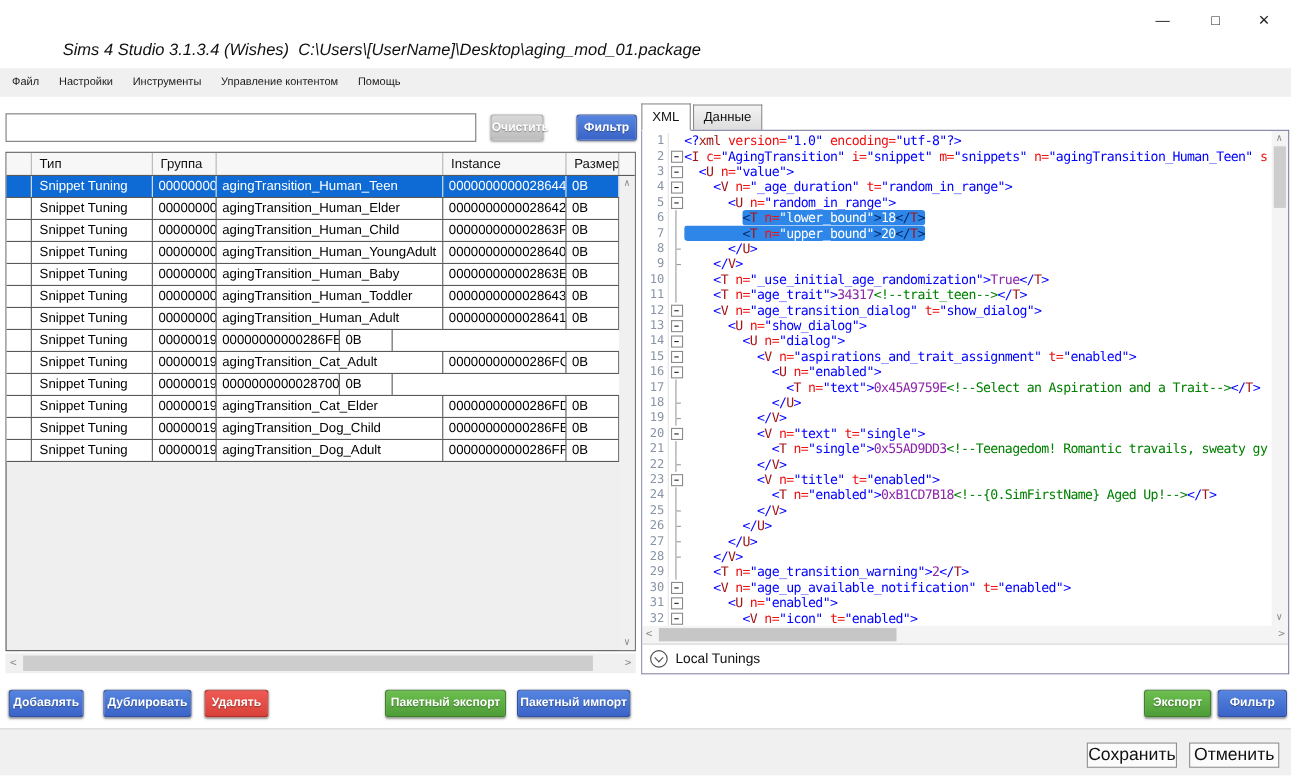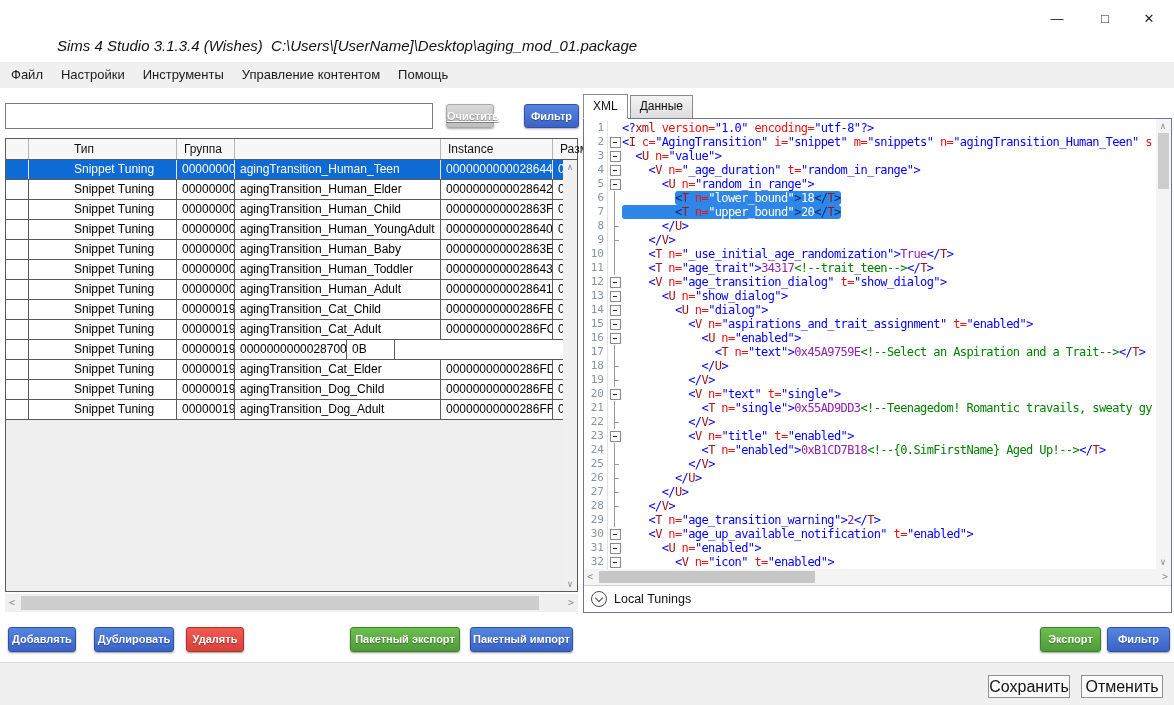--- a/index.html
+++ b/index.html
@@ -7,41 +7,41 @@
   #app { position:relative; width:1174px; height:705px; background:#fff; }
 
   
   #titlebar { position:absolute; left:0; top:0; width:1174px; height:60px; background:#fff; }
   #title-text { position:absolute; left:57px; top:37px; font-size:15px; color:#111; white-space:pre;font-style:italic; }
   .winctl { position:absolute; top:6px; width:34px; height:26px; text-align:center; line-height:26px; font-size:13px; color:#222; cursor:default; }
   #btn-min { left:1040px; } #btn-max { left:1088px; } #btn-close { left:1132px; }
 
   
   #menubar { position:absolute; left:0; top:62px; width:1174px; height:26px; background:#f0f0f0; padding-left:2px; }
-  .menu-item { display:inline-block; padding:0 9px; line-height:26px; font-size:13px; color:#1a1a1a; }
+  .menu-item { display:inline-block; padding:0 9px; line-height:26px; font-size:10px; color:#1a1a1a; }
 
   
   #left-panel { position:absolute; left:5px; top:98px; width:573px; height:517px; }
   #search-input { position:absolute; left:0; top:5px; width:428px; height:26px; border:1px solid #7a7a7a; font-size:12px; padding:0 5px; outline:none; }
   .pill-btn { position:absolute; height:24px; border-radius:3px; color:#fff; font-weight:bold; font-size:11px;
               text-align:center; border:1px solid #999; box-shadow:0 1px 2px rgba(0,0,0,.35); line-height:22px; cursor:pointer;
               text-shadow:0 1px 1px rgba(0,0,0,.35); }
-  #btn-clear { left:441px; top:6px; width:48px; background:linear-gradient(#d9d9d9,#bdbdbd); border-color:#a9a9a9;text-decoration:underline; }
+  #btn-clear { left:441px; top:6px; width:48px; background:linear-gradient(#d9d9d9,#bdbdbd); border-color:#a9a9a9; }
   #btn-filter { left:519px; top:6px; width:55px; background:linear-gradient(#5585e0,#3a63c8); border-color:#33509e; }
 
   #grid { position:absolute; left:0; top:40px; width:573px; height:454px; border:1px solid #5a5a5a; background:#efefef; }
   #grid-header { display:flex; height:21px; background:#f7f7f7; border-bottom:1px solid #5a5a5a; }
   .gh { font-size:12px; color:#111; line-height:20px; padding-left:7px; border-right:1px solid #b5b5b5; overflow:hidden; white-space:nowrap; }
   #grid-body { position:absolute; left:0; top:21px; width:557px; }
   .grow { display:flex; height:20px; background:#fff; border-bottom:1px solid #5a5a5a; }
   .gcell { font-size:12px; color:#000; line-height:19px; padding-left:5px; border-right:1px solid #5a5a5a; overflow:hidden; white-space:nowrap; }
   .grow.sel { background:#0e6ad4; }
   .grow.sel .gcell { color:#fff; border-right-color:#e8e8e8; }
   .c-stub { flex:0 0 23px; padding-left:0; }
-  .c-type { flex:0 0 110px; padding-left:7px;margin-left:38px; }
+  .c-type { flex:0 0 110px; padding-left:7px; }
   .c-group { flex:0 0 58px; }
   .c-name { flex:0 0 206px; }
   .c-inst { flex:0 0 112px; }
   .c-size { flex:0 0 48px; }
   #grid-vscroll { position:absolute; right:0; top:21px; bottom:0; width:14px; background:#f0f0f0; }
   #left-hscroll { position:absolute; left:0; top:496px; width:573px; height:18px; background:#f0f0f0; }
   #left-hthumb { position:absolute; left:16px; top:2px; width:518px; height:14px; background:#cdcdcd; }
   .sb-arrow { position:absolute; color:#8a8a8a; font-size:10px; font-family:"DejaVu Sans Mono",monospace; line-height:18px; }
   .sb-arrow.v { line-height:12px; font-size:9px; width:14px; text-align:center; }
 
@@ -174,21 +174,20 @@
             <div class="gcell c-type">Snippet Tuning</div>
             <div class="gcell c-group">00000000</div>
             <div class="gcell c-name">agingTransition_Human_Adult</div>
             <div class="gcell c-inst">0000000000028641</div>
             <div class="gcell c-size">0B</div>
           </div>
           <div class="grow">
             <div class="gcell c-stub"></div>
             <div class="gcell c-type">Snippet Tuning</div>
             <div class="gcell c-group">00000019</div>
-            <div class="gcell c-name">agingTransition_Cat_Child</div>
             <div class="gcell c-inst">00000000000286FB</div>
             <div class="gcell c-size">0B</div>
           </div>
           <div class="grow">
             <div class="gcell c-stub"></div>
             <div class="gcell c-type">Snippet Tuning</div>
             <div class="gcell c-group">00000019</div>
             <div class="gcell c-name">agingTransition_Cat_Adult</div>
             <div class="gcell c-inst">00000000000286FC</div>
             <div class="gcell c-size">0B</div>

